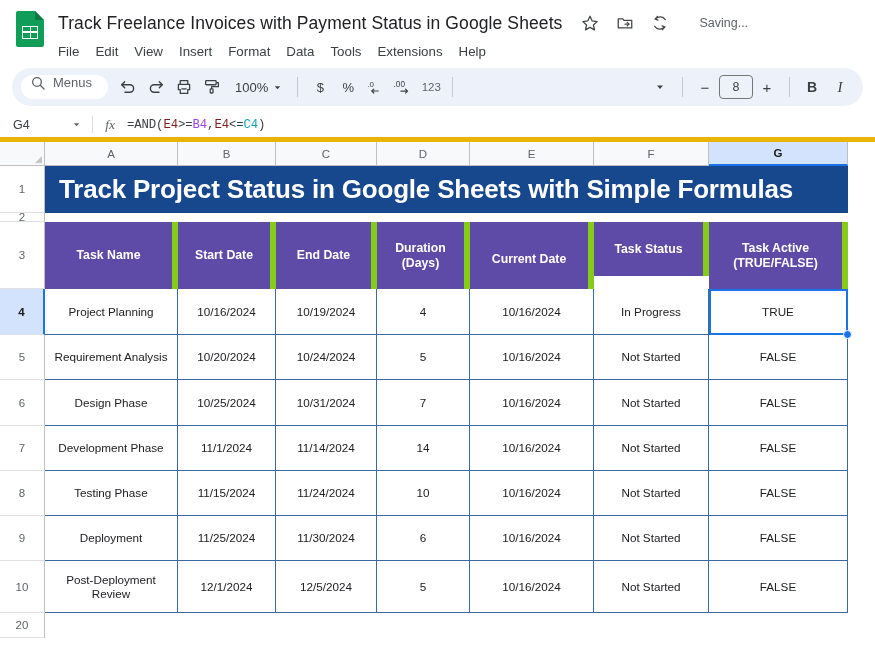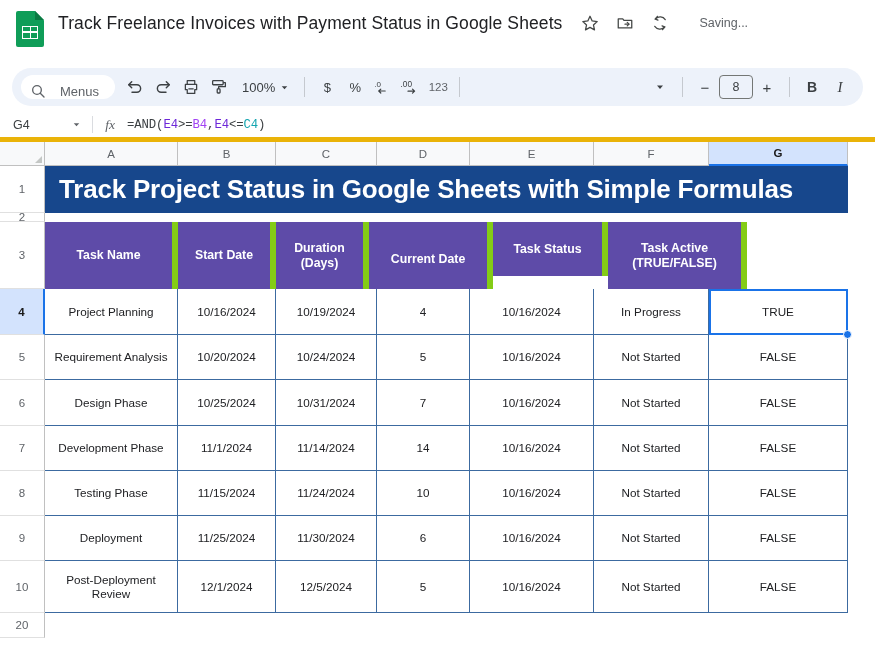--- a/index.html
+++ b/index.html
@@ -42,22 +42,22 @@
   }
   .menu-item:first-child { padding-left: 0; }
 
   
   .toolbar-wrap { padding: 0 12px 6px 12px; }
   .toolbar {
     background: #EDF2FA; border-radius: 22px; height: 38px;
     display: flex; align-items: center; padding: 0 9px; gap: 0;
   }
   .menus-pill {
-    background: #fff; border-radius: 18px; height: 24px; display: flex; align-items: flex-end;
-    padding: 0 16px 0 9px; gap: 14px; cursor: pointer; margin-right: 6px;
+    background: #fff; border-radius: 18px; height: 24px; display: flex; align-items: flex-start;
+    padding: 0 16px 0 9px; gap: 7px; cursor: pointer; margin-right: 6px;
   }
   .menus-pill .lbl { font-size: 13px; color: #5f6368; }
   .tb-btn {
     width: 28px; height: 28px; border-radius: 50%; display: flex; align-items: center;
     justify-content: center; color: #3c4043; cursor: pointer; flex: 0 0 auto;
   }
   .tb-zoom {
     display:flex; align-items:center; gap: 4px; height: 26px; padding: 0 4px 0 7px;
     border-radius: 4px; cursor: pointer; margin: 0 2px;
   }
@@ -76,21 +76,21 @@
 
   
   .formulabar { display: flex; align-items: center; height: 30px; border-bottom: 5px solid #eab308; background:#fff; }
   .namebox { width: 92px; display:flex; align-items:center; padding-left: 13px; cursor: text; }
   .namebox .nb { font-size: 12.5px; color: #3c4043; }
   .nb-caret { margin-left: auto; margin-right: 10px; cursor:pointer; }
   .fb-sep { width: 1px; height: 17px; background: #dadce0; }
   .fx { width: 34px; text-align: center; font-style: italic; font-family:"Liberation Serif",serif;
         font-size: 13.5px; color: #5f6368; cursor: pointer; }
   .formula { font-family: "Liberation Mono", monospace; font-size: 12.3px; color: #3c4043; cursor: text; letter-spacing:-.1px;}
-  .ref-o { color: #6d28d9; }
+  .ref-o { color: #7f1d1d; }
   .ref-p { color: #A142F4; }
   .ref-c { color: #12A4AF; }
 
   
   .grid-area { position: relative; width: 875px; height: 502px; background: #fff; overflow: hidden; }
 
   .corner {
     position: absolute; left: 0; top: 0; width: 45px; height: 24px;
     background: #f8f9fa; border-right: 1px solid #c0c0c0; border-bottom: 1px solid #c0c0c0;
   }
@@ -173,20 +173,31 @@
           <svg width="18" height="18" viewBox="0 0 24 24" fill="none" stroke="#444746" stroke-width="1.7" stroke-linecap="round">
             <path d="M19 7.5A8.4 8.4 0 0 0 6.2 6.4"></path>
               <path d="M8.6 3.1 5.6 6.6l3.6 1.6"></path>
             <path d="M5 16.5a8.4 8.4 0 0 0 12.8 1.1"></path>
               <path d="M15.4 20.9l3-3.5-3.6-1.6"></path>
             </svg>
         </div>
         <div class="saving-text">Saving...</div>
       </div>
     </div>
+    <div class="menubar">
+      <div class="menu-item">File</div>
+      <div class="menu-item">Edit</div>
+      <div class="menu-item">View</div>
+      <div class="menu-item">Insert</div>
+      <div class="menu-item">Format</div>
+      <div class="menu-item">Data</div>
+      <div class="menu-item">Tools</div>
+      <div class="menu-item">Extensions</div>
+      <div class="menu-item">Help</div>
+    </div>
   </div>
 </div>
 
 <div class="toolbar-wrap">
   <div class="toolbar">
 
     <div class="menus-pill">
       <span>
         <svg width="16" height="16" viewBox="0 0 24 24" fill="none" stroke="#5f6368" stroke-width="2" stroke-linecap="round">
           <circle cx="10.5" cy="10.5" r="6.5"></circle>
@@ -326,20 +337,21 @@
         <div class="cell" style="width: 98px; height: 9px;"></div>
         <div class="cell" style="width: 101px; height: 9px;"></div>
         <div class="cell" style="width: 93px; height: 9px;"></div>
         <div class="cell" style="width: 124px; height: 9px;"></div>
         <div class="cell" style="width: 115px; height: 9px;"></div>
         <div class="cell" style="width: 139px; height: 9px;"></div>
       </div>
       <div class="row row-head" style="height: 67px;">
         <div class="cell" style="width: 133px; height: 67px; flex-direction: column; justify-content: center;">Task Name</div>
         <div class="cell" style="width: 98px; height: 67px; flex-direction: column; justify-content: center;">Start Date</div>
+        <div class="cell" style="width: 101px; height: 67px; flex-direction: column; justify-content: center;">End Date</div>
         <div class="cell" style="width: 93px; height: 67px; flex-direction: column; justify-content: center;">Duration<br>(Days)</div>
         <div class="cell" style="width: 124px; height: 75px; flex-direction: column; justify-content: center;">Current Date</div>
         <div class="cell" style="width: 115px; height: 54px; flex-direction: column; justify-content: center;">Task Status</div>
         <div class="cell" style="width: 139px; height: 67px; flex-direction: column; justify-content: center;">Task Active<br>(TRUE/FALSE)</div>
       </div>
       <div class="row row-data" style="height: 46px;">
         <div class="cell" style="width: 133px; height: 46px;">Project Planning</div>
         <div class="cell" style="width: 98px; height: 46px;">10/16/2024</div>
         <div class="cell" style="width: 101px; height: 46px;">10/19/2024</div>
         <div class="cell" style="width: 93px; height: 46px;">4</div>

